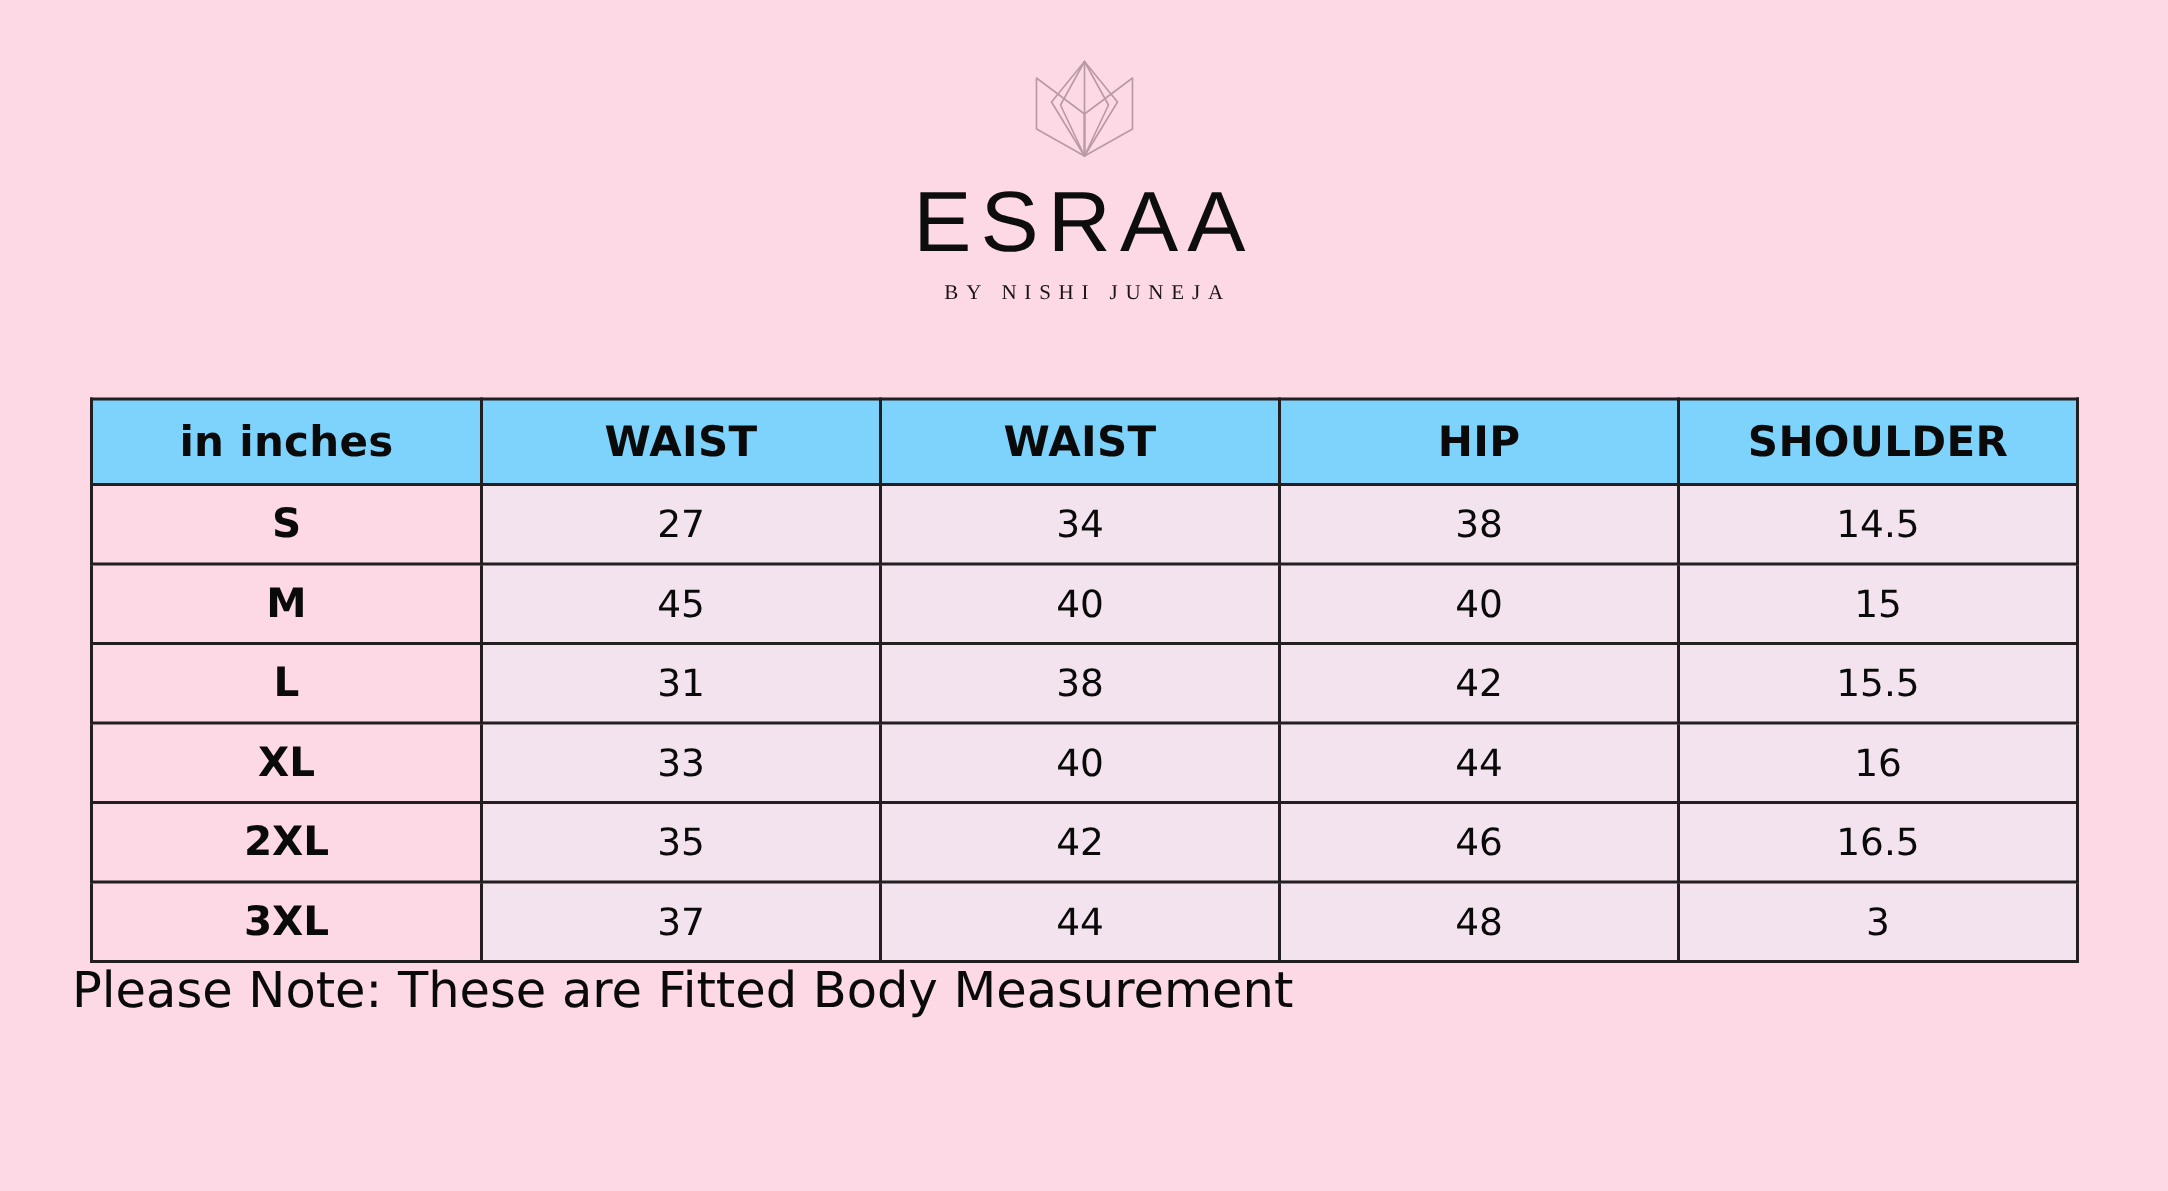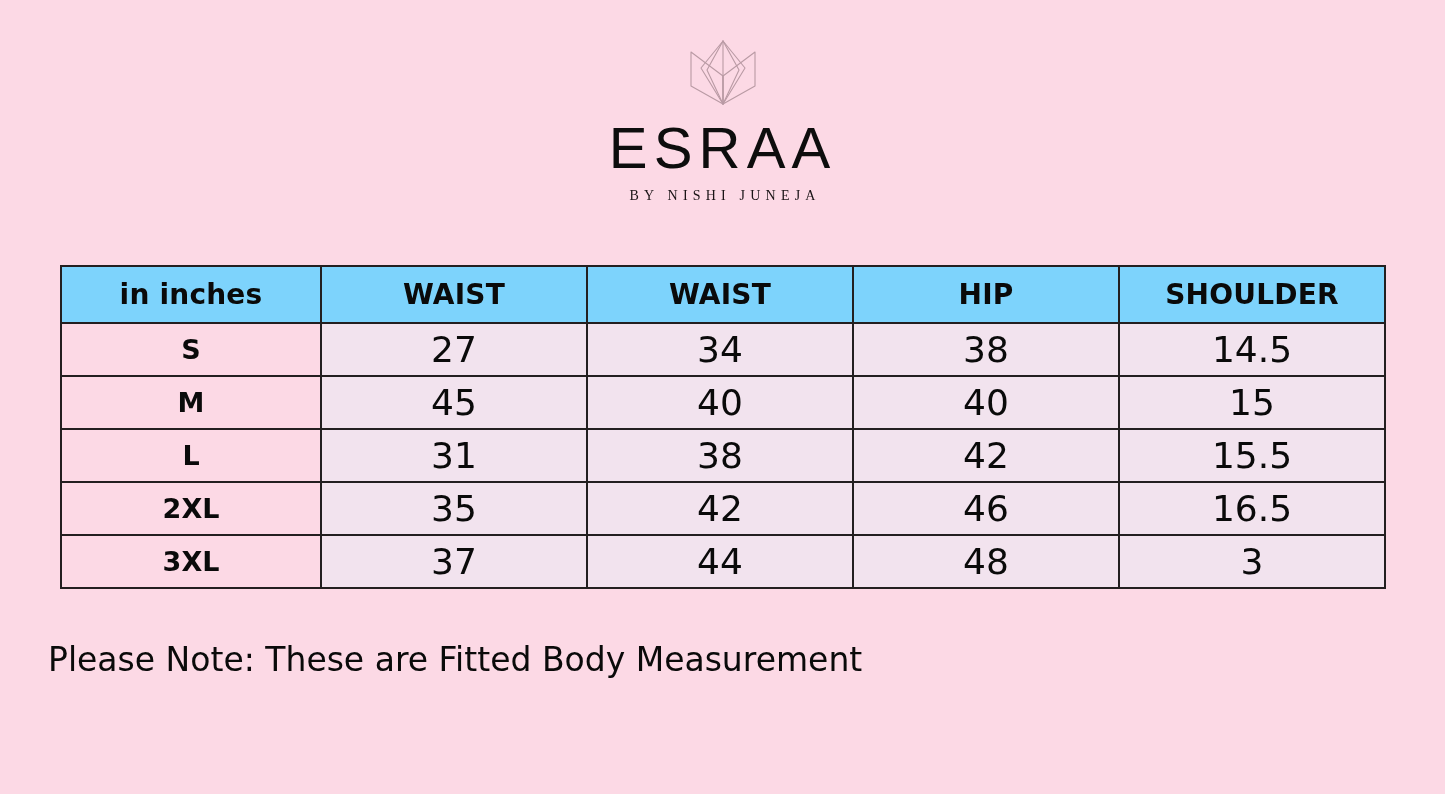--- a/index.html
+++ b/index.html
@@ -91,21 +91,21 @@
   }
   
   table.size-table tbody th.size-cell {
     background: #fcd9e5;
     font-size: 27px;
     font-weight: bold;
   }
   
   table.size-table tbody td.value-cell {
     background: #f2e3ee;
-    font-size: 36px;
+    font-size: 25px;
     font-weight: normal;
   }
 
   
   .note {
     position: absolute;
     top: 640px;
     left: 48px;
     font-size: 33px;
     line-height: 1.2;
@@ -174,20 +174,27 @@
           <td class="value-cell">15</td>
         </tr>
         <tr>
           <th class="size-cell">L</th>
           <td class="value-cell">31</td>
           <td class="value-cell">38</td>
           <td class="value-cell">42</td>
           <td class="value-cell">15.5</td>
         </tr>
         <tr>
+          <th class="size-cell">XL</th>
+          <td class="value-cell">33</td>
+          <td class="value-cell">40</td>
+          <td class="value-cell">44</td>
+          <td class="value-cell">16</td>
+        </tr>
+        <tr>
           <th class="size-cell">2XL</th>
           <td class="value-cell">35</td>
           <td class="value-cell">42</td>
           <td class="value-cell">46</td>
           <td class="value-cell">16.5</td>
         </tr>
         <tr>
           <th class="size-cell">3XL</th>
           <td class="value-cell">37</td>
           <td class="value-cell">44</td>

